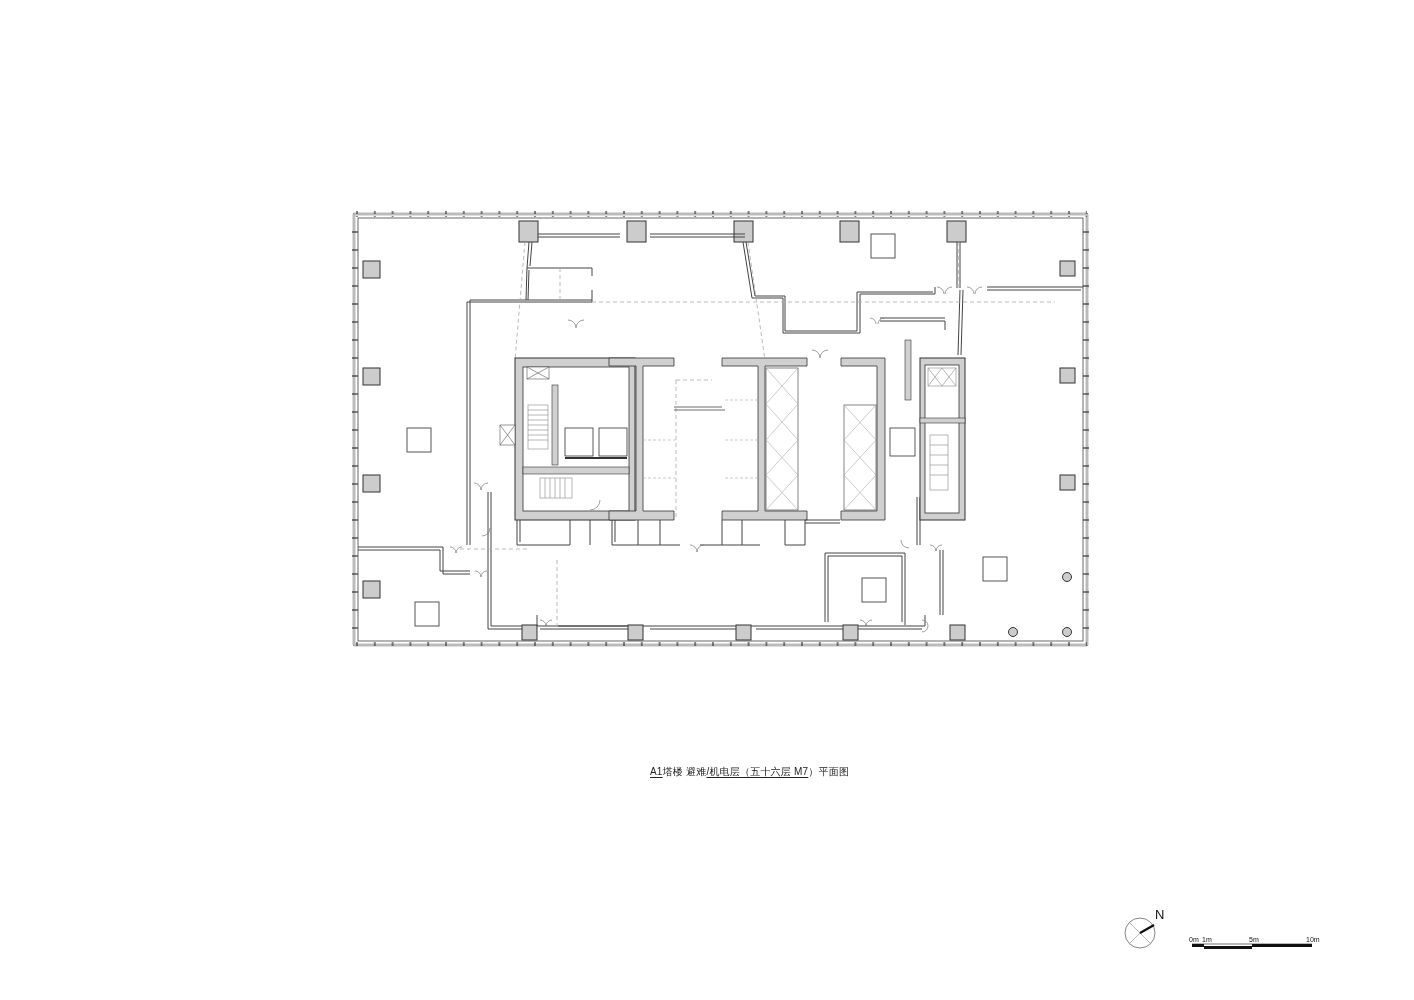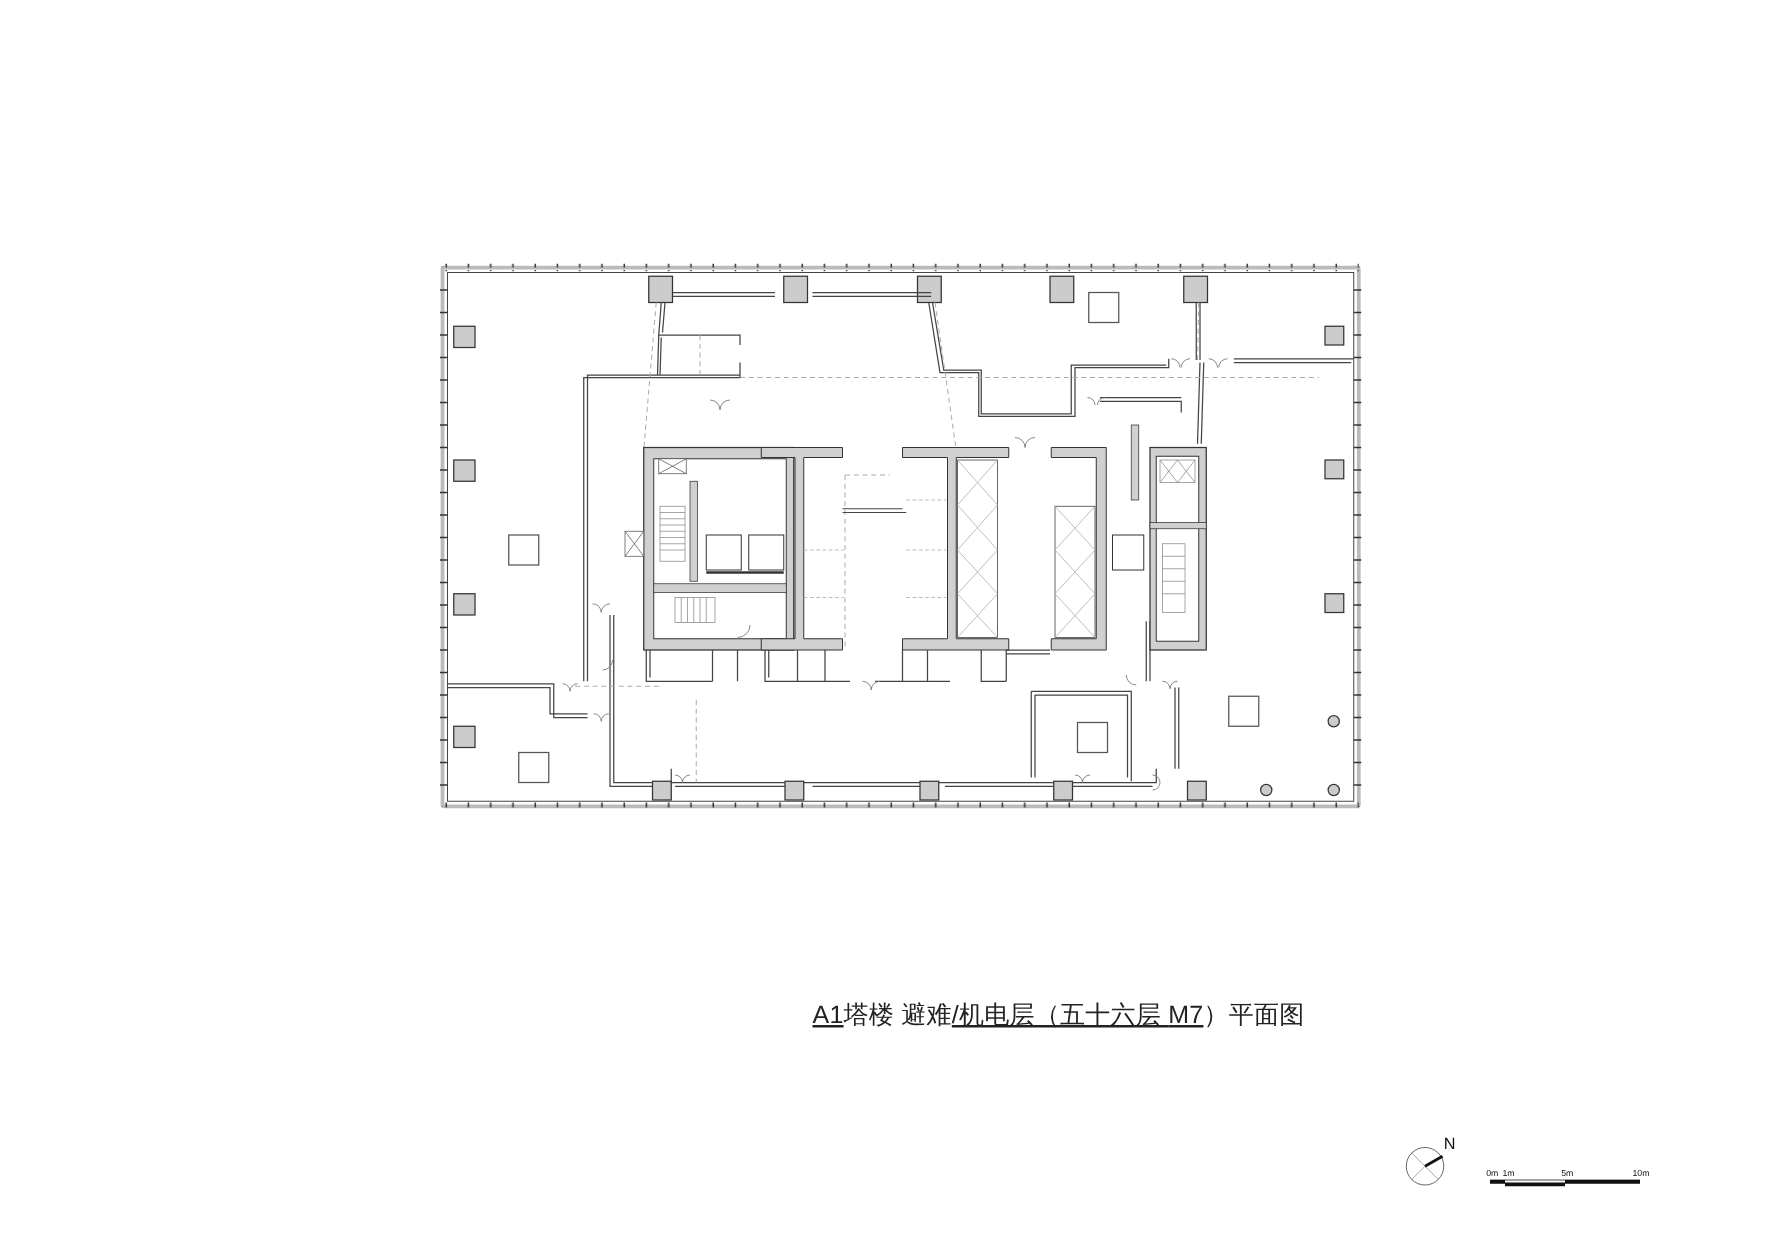--- a/index.html
+++ b/index.html
@@ -1,18 +1,18 @@
 <!DOCTYPE html>
 <html><head>
 <meta charset="utf-8">
 <style>
   html, body { margin:0; padding:0; background:#ffffff; }
   body { width:1414px; height:1000px; position:relative; overflow:hidden; font-family:"Liberation Sans", sans-serif; }
   #plan { position:absolute; left:0; top:0; }
-  .caption { position:absolute; left:650px; top:765px; font-size:20px; color:#222; white-space:nowrap; letter-spacing:0.2px;margin-top:33px; }
+  .caption { position:absolute; left:650px; top:765px; font-size:10px; color:#222; white-space:nowrap; letter-spacing:0.2px; }
   .caption .u { text-decoration:underline; text-underline-offset:2px; }
   .north-label { position:absolute; left:1155px; top:907px; font-size:13px; color:#111; }
   .scale-label { position:absolute; top:936px; font-size:7px; color:#111; }
 </style>
 </head>
 <body>
 
 <svg id="plan" width="1414" height="1000" viewBox="0 0 1414 1000" xmlns="http://www.w3.org/2000/svg">
   <defs>
     <pattern id="ticksH" width="17.8" height="8" patternUnits="userSpaceOnUse">

